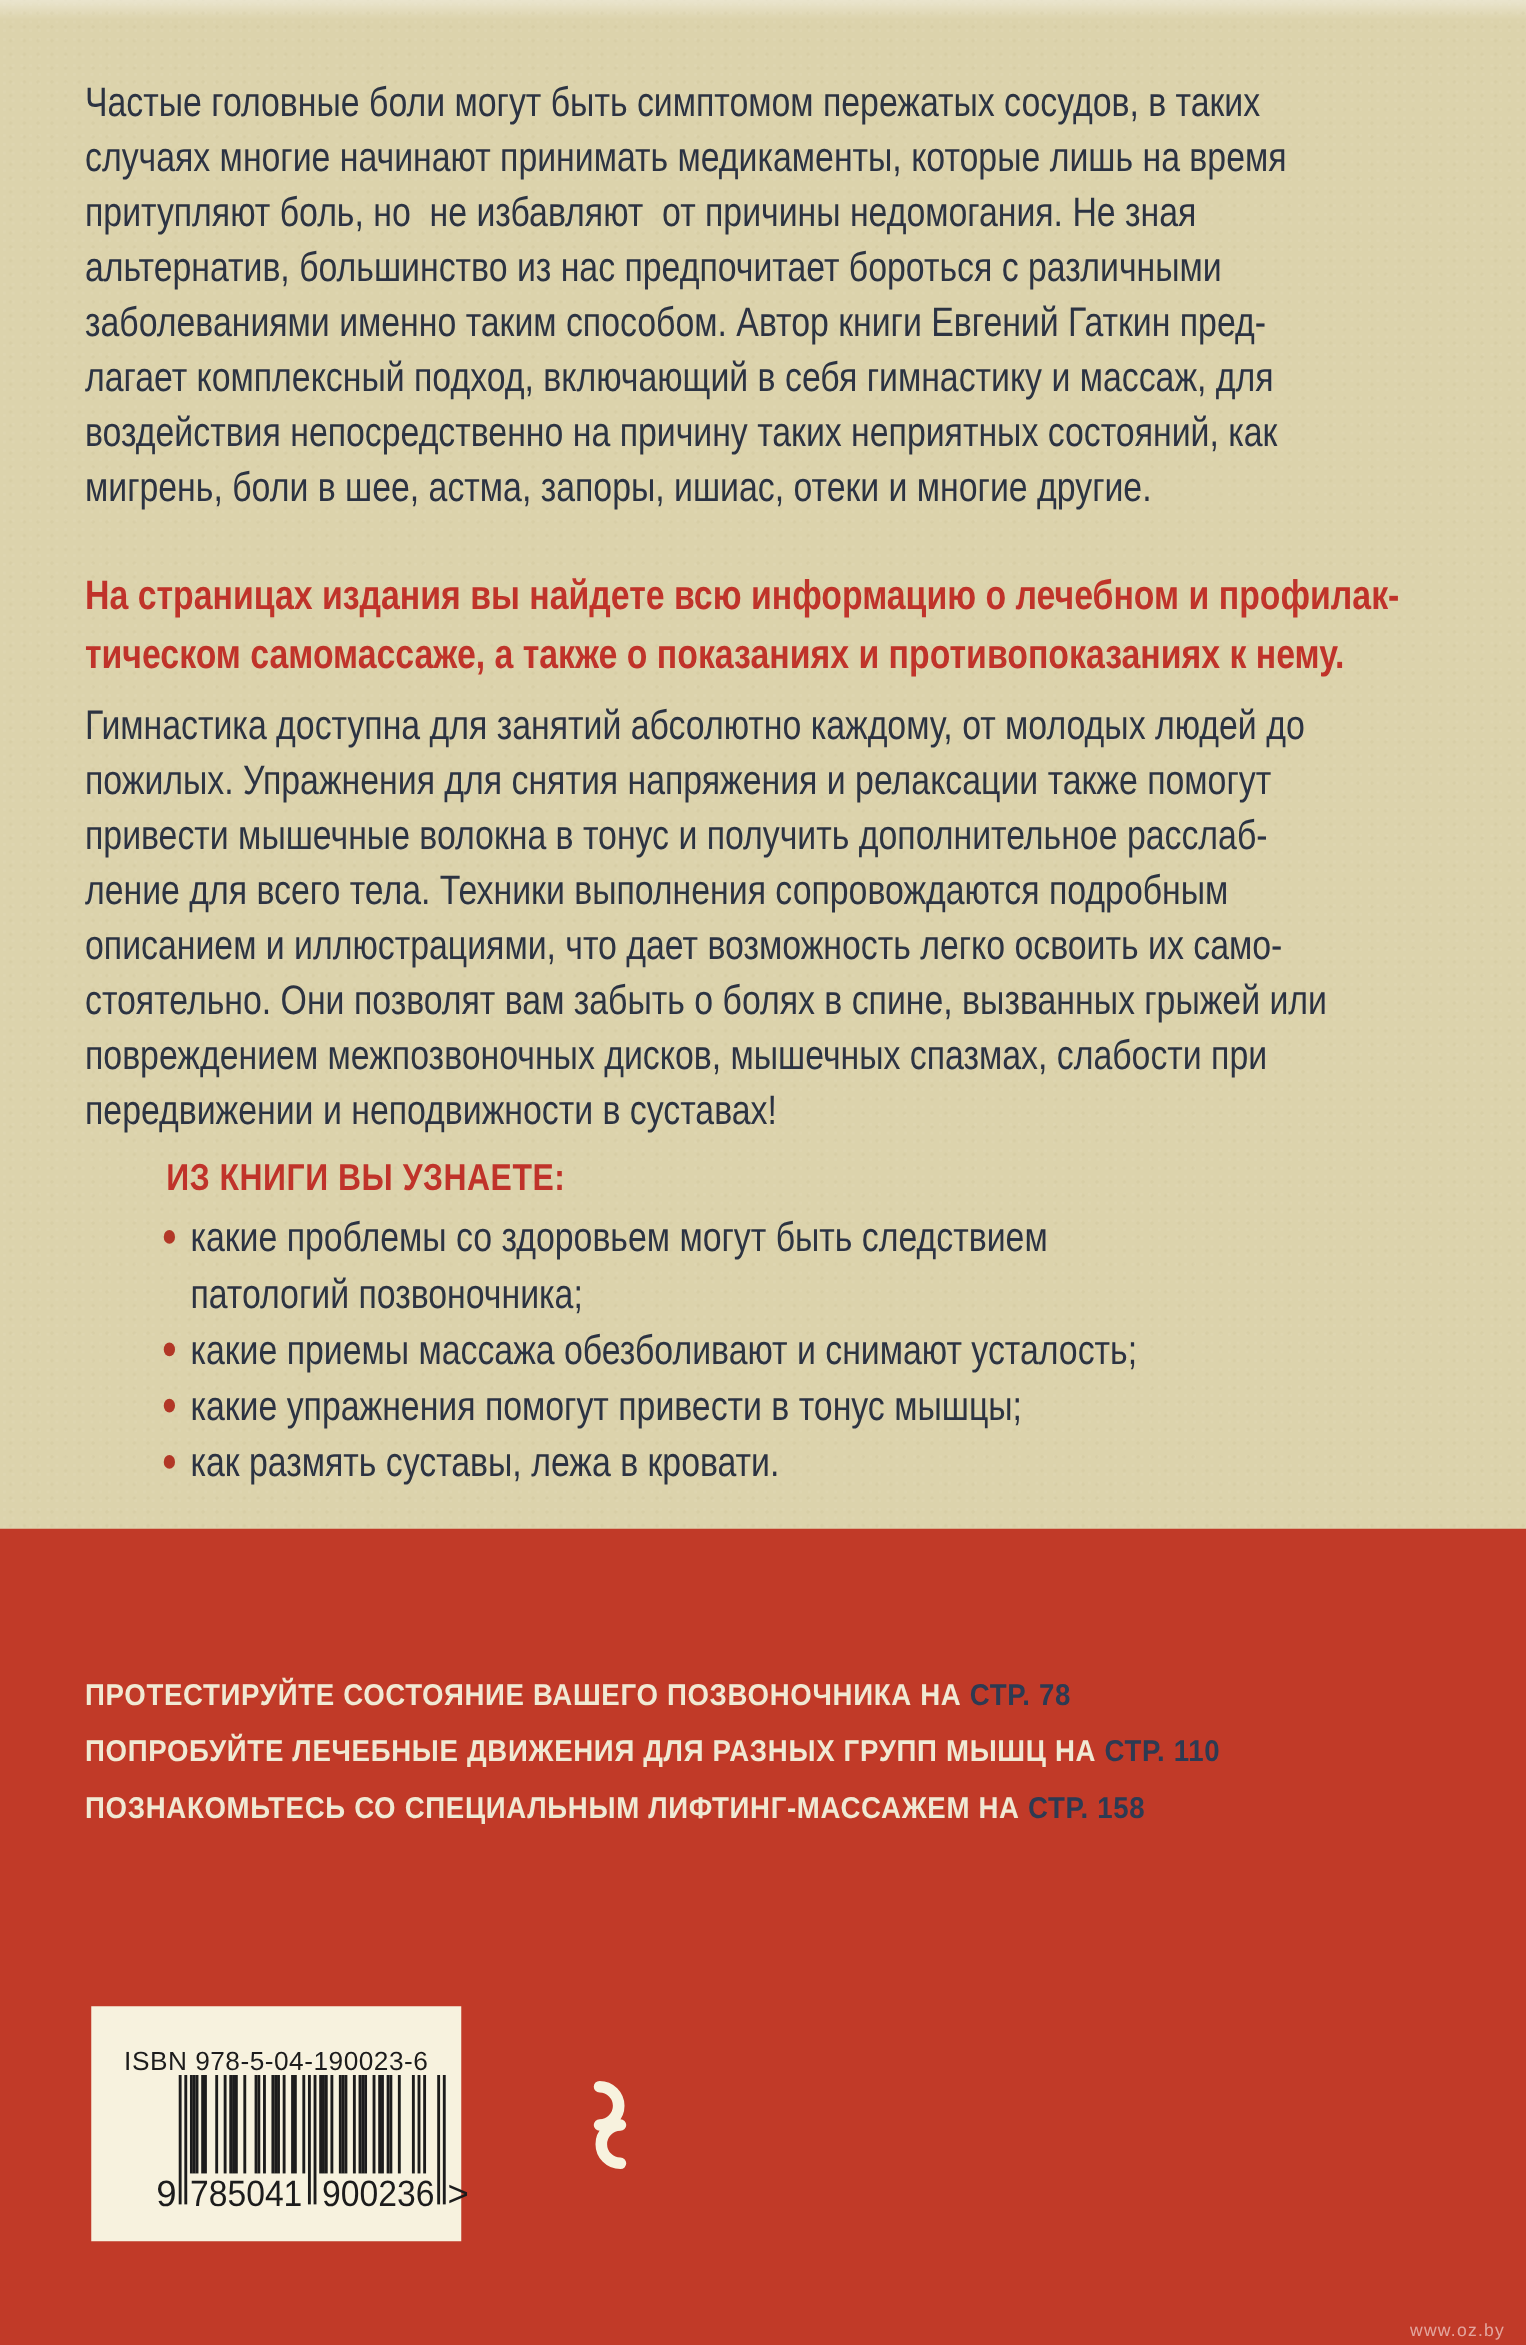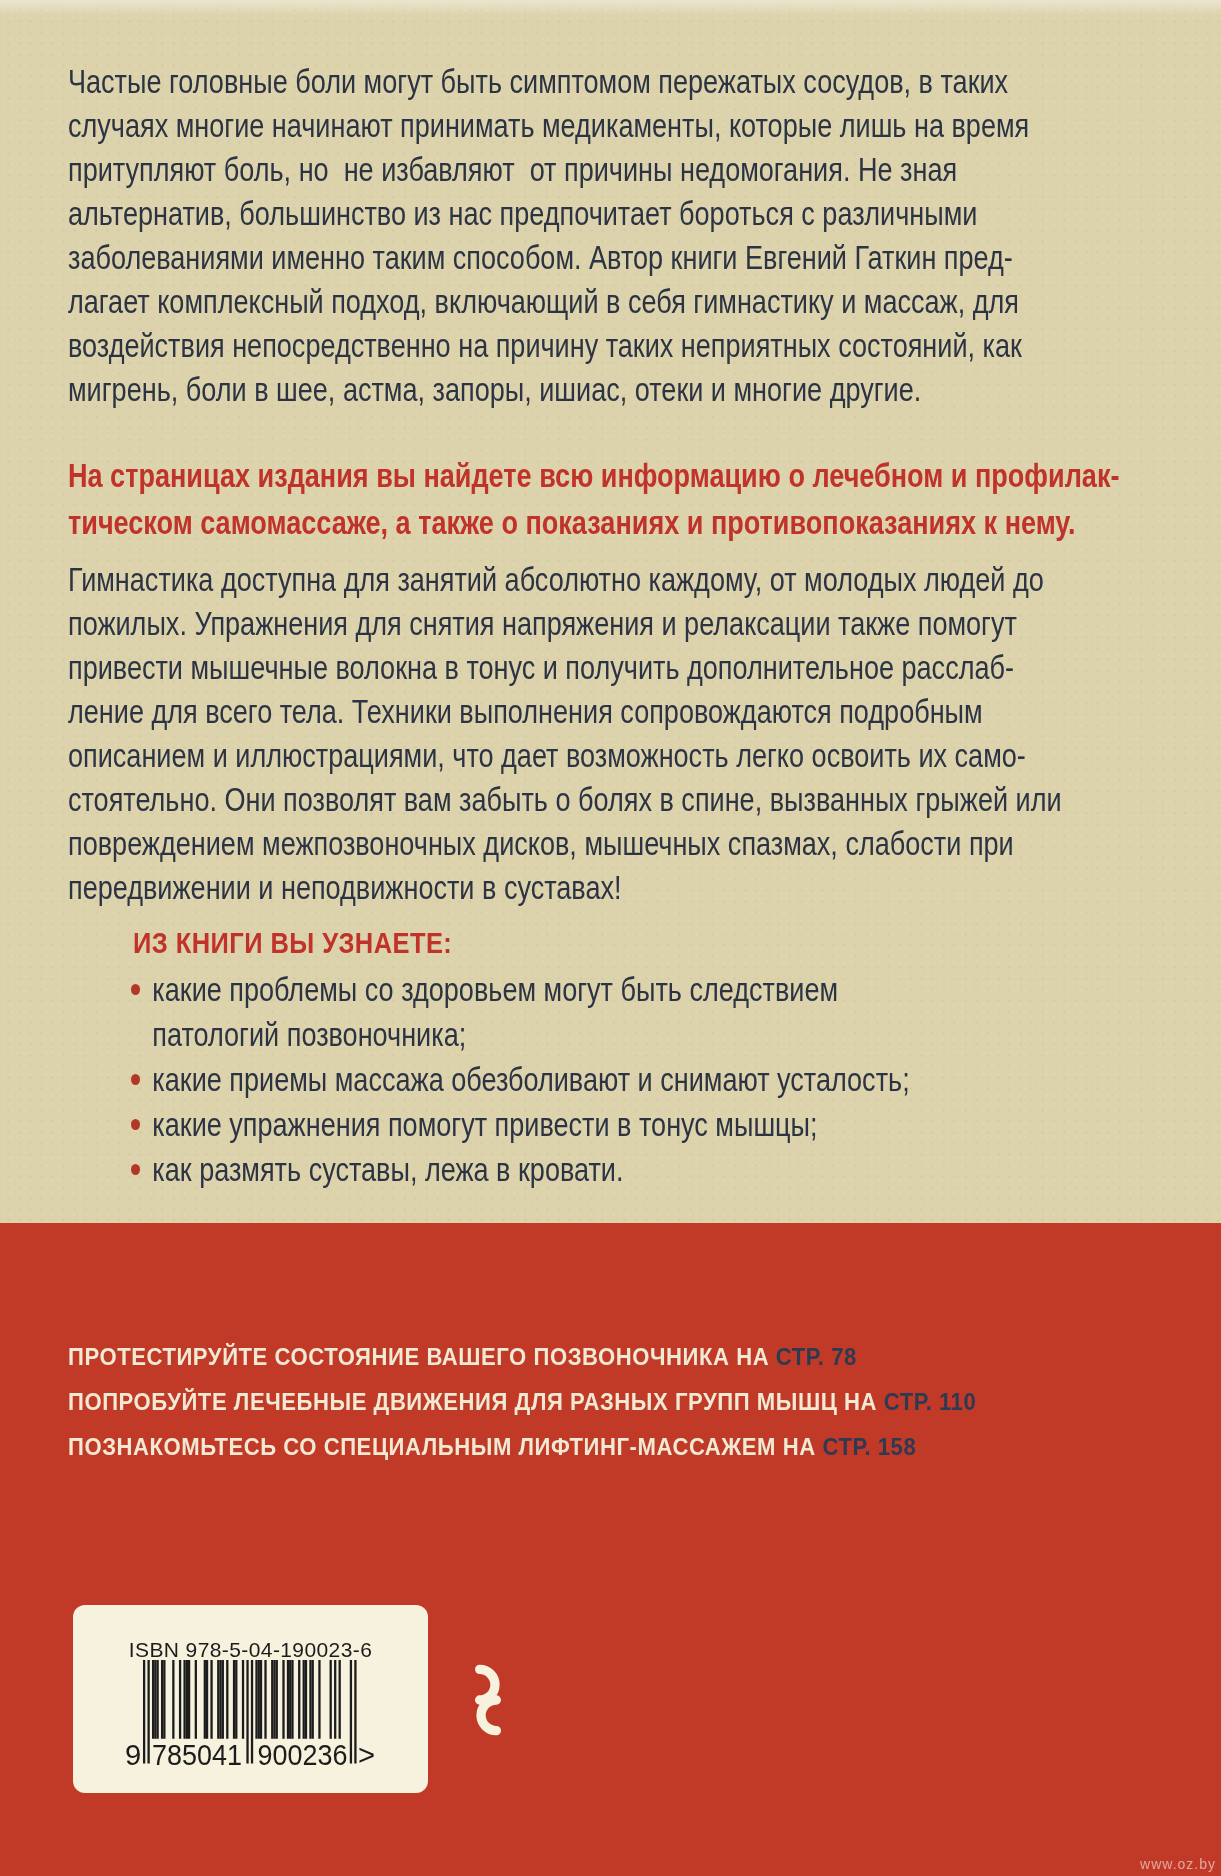--- a/index.html
+++ b/index.html
@@ -41,30 +41,30 @@
   .bullet-item .ln{white-space:pre;font-size:33px;line-height:45px;}
   .dot{position:absolute;left:0;top:17px;width:11px;height:11px;border-radius:50%;
     background:var(--bullet,#b23726);}
   .band{position:absolute;left:0;top:1223px;width:1221px;height:653px;
     background:var(--band,#c13a28);}
   .footer-lines{position:absolute;left:68px;top:111px;
     transform:scaleX(.92);transform-origin:0 0;}
   .fline{white-space:pre;font-size:24px;line-height:45px;font-weight:bold;letter-spacing:.6px;}
   .ftext{color:var(--cream,#f0e9d3);}
   .fpage{color:var(--navy,#2d3a52);}
-  .plate{position:absolute;left:73px;top:382px;width:355px;height:188px;
-    background:var(--plate,#f7f2de);border-radius:12px;}
+  .plate{position:absolute;left:73px;top:382px;width:296px;height:188px;
+    background:var(--plate,#f7f2de);}
   .isbn{margin:0;padding-top:33px;text-align:center;font-size:21px;
     color:var(--barcode_ink,#1c1c1c);letter-spacing:.4px;}
   .bc-svg{position:absolute;left:52px;top:55px;width:254px;height:108px;}
   .bc-svg rect{fill:var(--barcode_ink,#1c1c1c);}
   .bc-num{font-family:"Liberation Sans",sans-serif;fill:var(--barcode_ink,#1c1c1c);}
   .logo{position:absolute;left:465px;top:438px;width:46px;height:78px;}
   .logo path{fill:none;stroke:var(--plate,#f7f2de);stroke-width:10;stroke-linecap:round;}
-  .watermark{position:absolute;right:5px;bottom:4px;font-size:14px;letter-spacing:1px;
+  .watermark{position:absolute;right:17px;bottom:4px;font-size:14px;letter-spacing:1px;
     color:rgba(255,255,255,.55);}
 </style>
 </head>
 <body>
 
 <div class="page">
 
   <div class="para p1">
     <div class="ln">Частые головные боли могут быть симптомом пережатых сосудов, в таких</div>
     <div class="ln">случаях многие начинают принимать медикаменты, которые лишь на время</div>

